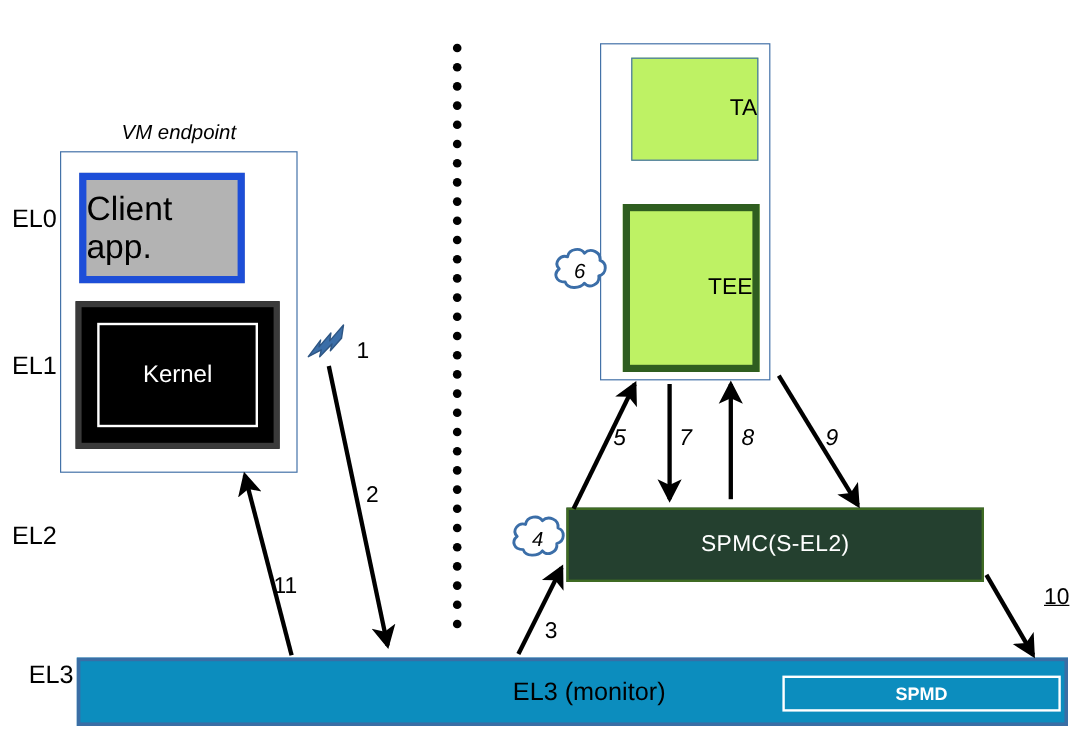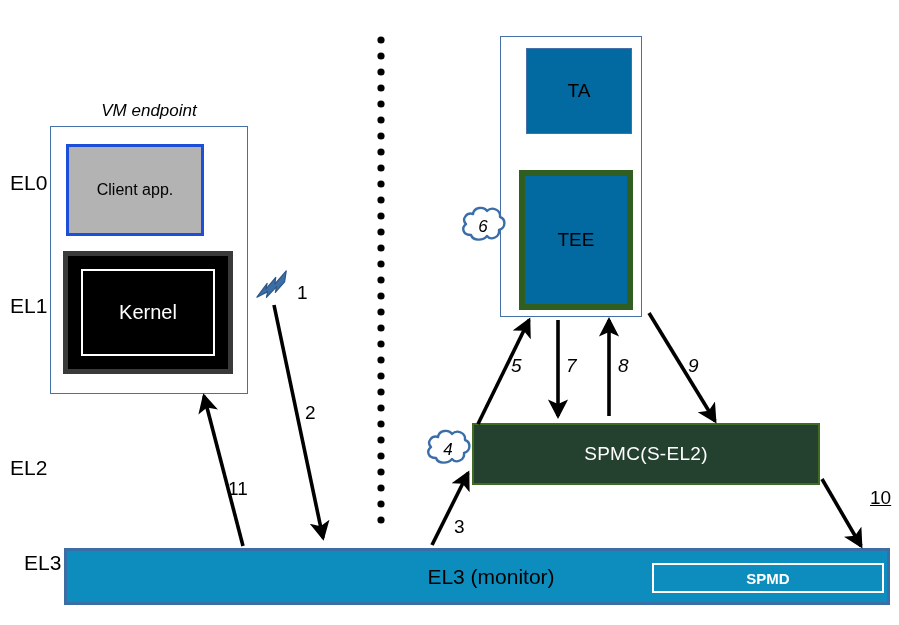--- a/index.html
+++ b/index.html
@@ -39,26 +39,26 @@
   
   .outline-box {
     border: 1px solid #4472A8;
     background: #ffffff;
     box-sizing: border-box;
   }
 
   
   .client-app {
     background: #B3B3B3;
-    border: 3px solid #1d4ed8;
-    box-sizing: border-box;
-    display: flex;
-    align-items: center;
-    justify-content: center;
-    font-size: 16px;
+    border: 6px solid #1d4ed8;
+    box-sizing: border-box;
+    display: flex;
+    align-items: center;
+    justify-content: center;
+    font-size: 28px;
     color: #000000;
   }
 
   
   .kernel-outer {
     background: #000000;
     border: 5px solid #3a3a3a;
     box-sizing: border-box;
     display: flex;
     align-items: center;
@@ -75,24 +75,24 @@
     box-sizing: border-box;
     display: flex;
     align-items: center;
     justify-content: center;
     color: #ffffff;
     font-size: 20px;
   }
 
   
   .green-box {
-    background: #0369a1;
-    display: flex;
-    align-items: center;
-    justify-content: center;
+    background: #bef264;
+    display: flex;
+    align-items: center;
+    justify-content: flex-end;
     font-size: 19px;
     color: #000000;
     box-sizing: border-box;
   }
   .green-thin { border: 1px solid #4472A8; }
   .green-thick { border: 6px solid #2F5E20; }
 
   
   .spmc-bar {
     background: #24402F;
@@ -170,21 +170,21 @@
     pointer-events: none;
   }
 </style>
 </head>
 <body>
 
 <div id="canvas">
 
   <div class="abs el-label" style="left:10px; top:172px;">EL0</div>
   <div class="abs el-label" style="left:10px; top:295px;">EL1</div>
-  <div class="abs el-label" style="left:10px; top:457px;">EL2</div>
+  <div class="abs el-label" style="left:10px; top:436px;">EL2</div>
   <div class="abs el-label" style="left:24px; top:552px;">EL3</div>
 
   <div class="abs group-caption" style="left:50px; top:101px; width:198px;">VM endpoint</div>
 
   <div class="abs outline-box" style="left:50px; top:126px; width:198px; height:268px;"></div>
 
   <div class="abs client-app" style="left:66px; top:144px; width:138px; height:92px;">
     <span>Client app.</span>
   </div>
 

